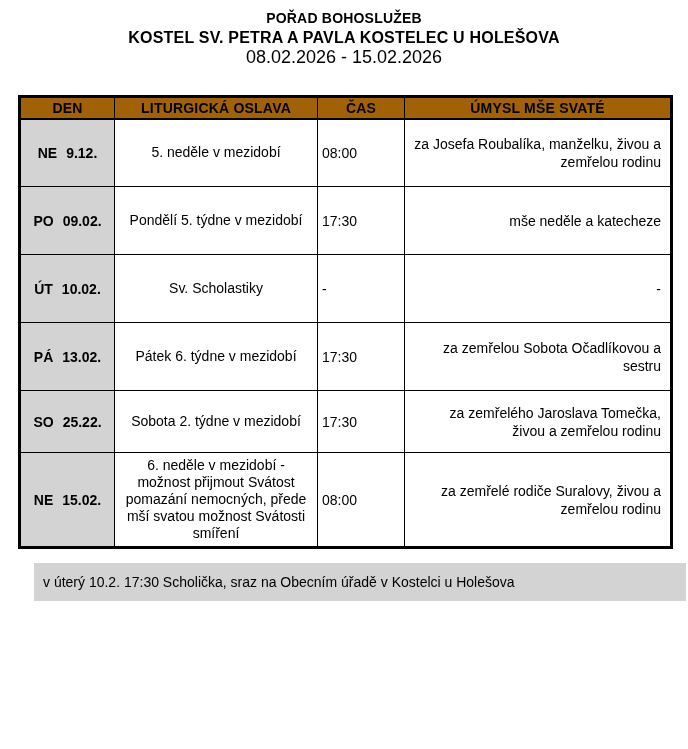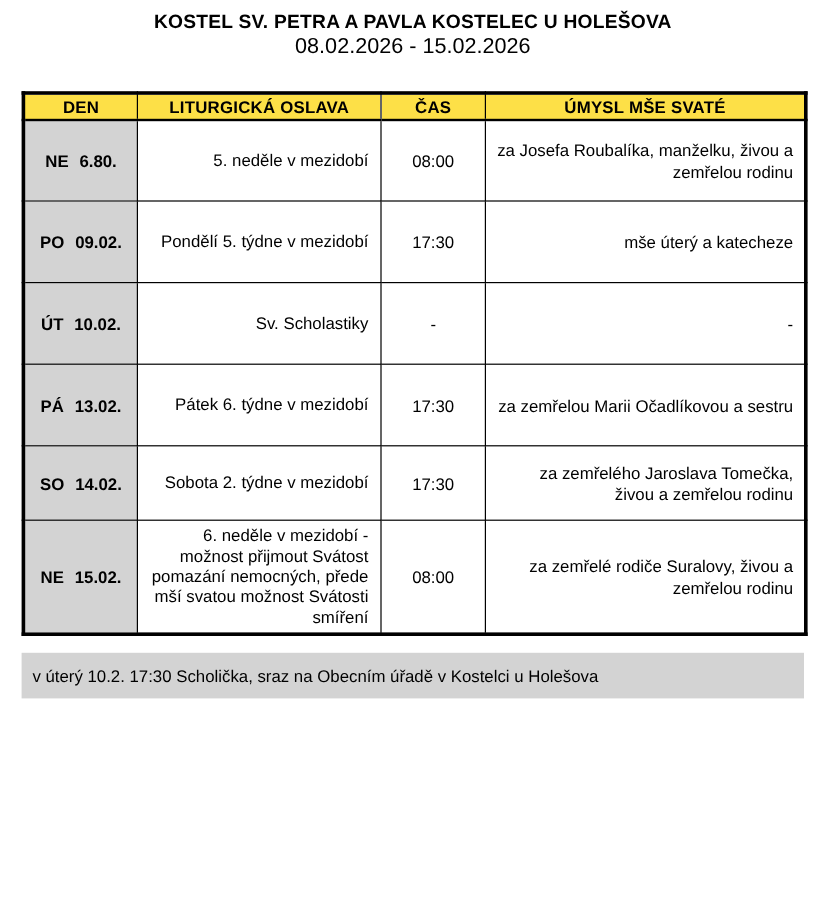--- a/index.html
+++ b/index.html
@@ -52,21 +52,21 @@
     margin: 28px 0 0 18px;
     border: 3px solid #000000;
   }
   table.schedule th,
   table.schedule td {
     border: 1.5px solid #000000;
     vertical-align: middle;
     overflow: hidden;
   }
   table.schedule th {
-    background: #fde047;
+    background: #a16207;
     font-size: 14px;
     font-weight: bold;
     height: 22px;
     text-align: center;
     border-bottom: 2px solid #000000;
     letter-spacing: 0.2px;
     padding: 1px 2px;
   }
   td.day-cell {
     background: #d3d3d3;
@@ -75,58 +75,58 @@
     text-align: center;
     padding: 0 2px;
   }
   .day-wrap {
     display: inline-flex;
     gap: 9px;
     white-space: nowrap;
   }
   td.celebration-cell {
     font-size: 14px;
-    text-align: right;
+    text-align: center;
     padding: 2px 10px;
     line-height: 17px;
   }
   td.time-cell {
     font-size: 14px;
-    text-align: center;
     padding: 0 4px;
   }
   td.intention-cell {
     font-size: 14px;
     text-align: right;
     padding: 2px 9px;
     line-height: 18px;
   }
   tr.row-normal { height: 68px; }
   tr.row-short  { height: 62px; }
   tr.row-tall   { height: 95px; }
 
   
   .footer-note {
     width: 652px;
-    margin: 14px 0 0 18px;
+    margin: 14px 0 0 34px;
     height: 38px;
     background: #d3d3d3;
     font-size: 14px;
     line-height: 38px;
     padding-left: 9px;
     white-space: nowrap;
     overflow: hidden;
   }
 </style>
 </head>
 <body>
 
 <div class="page">
 
   <div class="doc-header">
+    <div class="doc-title">POŘAD BOHOSLUŽEB</div>
     <div class="doc-subtitle">KOSTEL SV. PETRA A PAVLA KOSTELEC U HOLEŠOVA</div>
     <div class="doc-daterange">08.02.2026 - 15.02.2026</div>
   </div>
 
   <table class="schedule">
     <colgroup>
       <col style="width:95px">
       <col style="width:203px">
       <col style="width:87px">
       <col style="width:267px">
@@ -137,37 +137,37 @@
         <th>LITURGICKÁ OSLAVA</th>
         <th>ČAS</th>
         <th>ÚMYSL MŠE SVATÉ</th>
       </tr>
     </thead>
     <tbody>
       <tr class="row-normal">
         <td class="day-cell">
           <span class="day-wrap">
               <span>NE</span>
-              <span>6.80.</span>
+              <span>9.12.</span>
             </span>
         </td>
         <td class="celebration-cell">5. neděle v mezidobí</td>
         <td class="time-cell">08:00</td>
         <td class="intention-cell">za Josefa Roubalíka, manželku, živou a zemřelou rodinu</td>
       </tr>
       <tr class="row-normal">
         <td class="day-cell">
           <span class="day-wrap">
               <span>PO</span>
               <span>09.02.</span>
             </span>
         </td>
         <td class="celebration-cell">Pondělí 5. týdne v mezidobí</td>
         <td class="time-cell">17:30</td>
-        <td class="intention-cell">mše úterý a katecheze</td>
+        <td class="intention-cell">mše neděle a katecheze</td>
       </tr>
       <tr class="row-normal">
         <td class="day-cell">
           <span class="day-wrap">
               <span>ÚT</span>
               <span>10.02.</span>
             </span>
         </td>
         <td class="celebration-cell">Sv. Scholastiky</td>
         <td class="time-cell">-</td>
@@ -175,27 +175,27 @@
       </tr>
       <tr class="row-normal">
         <td class="day-cell">
           <span class="day-wrap">
               <span>PÁ</span>
               <span>13.02.</span>
             </span>
         </td>
         <td class="celebration-cell">Pátek 6. týdne v mezidobí</td>
         <td class="time-cell">17:30</td>
-        <td class="intention-cell">za zemřelou Marii Očadlíkovou a sestru</td>
+        <td class="intention-cell">za zemřelou Sobota Očadlíkovou a sestru</td>
       </tr>
       <tr class="row-short">
         <td class="day-cell">
           <span class="day-wrap">
               <span>SO</span>
-              <span>14.02.</span>
+              <span>25.22.</span>
             </span>
         </td>
         <td class="celebration-cell">Sobota 2. týdne v mezidobí</td>
         <td class="time-cell">17:30</td>
         <td class="intention-cell">za zemřelého Jaroslava Tomečka, živou a zemřelou rodinu</td>
       </tr>
       <tr class="row-tall">
         <td class="day-cell">
           <span class="day-wrap">
               <span>NE</span>

